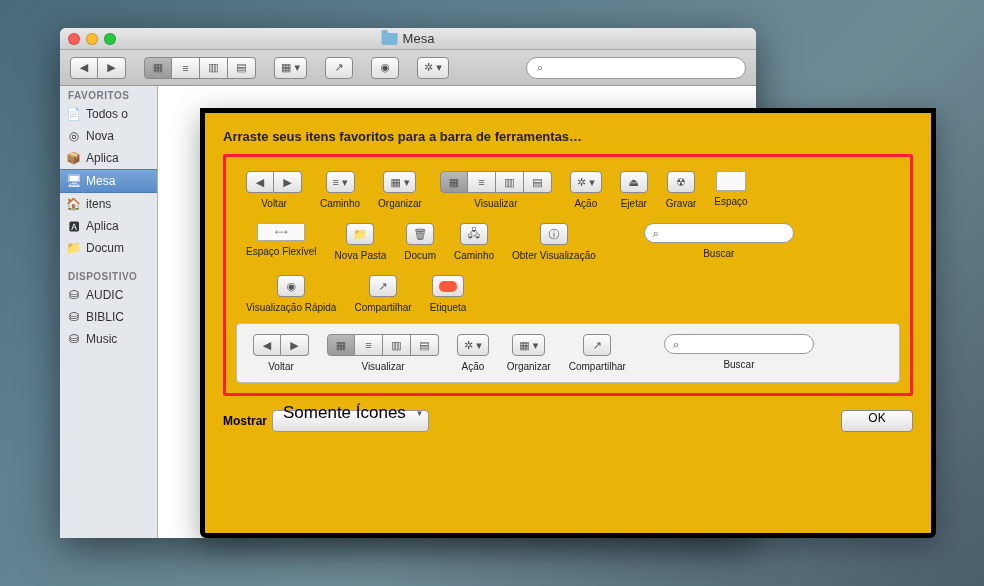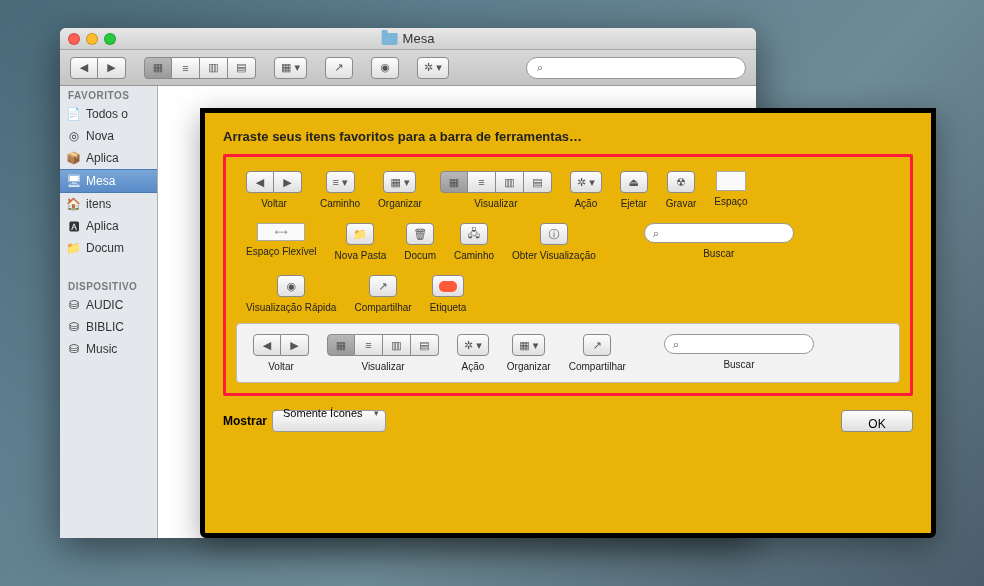--- a/index.html
+++ b/index.html
@@ -139,35 +139,35 @@
 .default-row { display: flex; gap: 18px; align-items: flex-start; justify-content: flex-start; padding-left: 6px; }
 
 .sheet-footer { display: flex; align-items: center; gap: 5px; margin-top: 14px; }
 .footer-label { font-size: 12px; font-weight: bold; }
 .select {
   height: 22px;
   background: linear-gradient(#fdfdfd,#e0e0e0);
   border: 1px solid #999;
   border-radius: 4px;
   padding: 0 22px 16px 10px;
-  font-size: 11px;
+  font-size: 17px;
   display: flex;
   align-items: center;
   position: relative;
 }
 .select::after { content:'▾'; position:absolute; right:6px; font-size:9px; color:#555; }
 .ok-btn {
   height: 22px;
   width: 72px;
   margin-left: auto;
   background: linear-gradient(#fdfdfd, #e0e0e0);
   border: 1px solid #8a8a8a;
   border-radius: 4px;
   display: flex;
-  align-items: flex-end;
+  align-items: flex-start;
   justify-content: center;
   font-size: 12px;
 }
 
 .search-small {
   height: 20px;
   width: 150px;
   background: white;
   border: 1px solid #999;
   border-radius: 10px;
@@ -266,21 +266,21 @@
         </div>
       <div class="sb-item">
           <span class="sb-icon">🅰</span>
           <span>Aplica</span>
         </div>
       <div class="sb-item">
           <span class="sb-icon">📁</span>
           <span>Docum</span>
         </div>
 
-      <div class="sb-header" style="margin-top:18px">DISPOSITIVO</div>
+      <div class="sb-header" style="margin-top:8px">DISPOSITIVO</div>
       <div class="sb-item">
           <span class="sb-icon">⛁</span>
           <span>AUDIC</span>
         </div>
       <div class="sb-item">
           <span class="sb-icon">⛁</span>
           <span>BIBLIC</span>
         </div>
       <div class="sb-item">
           <span class="sb-icon">⛁</span>

